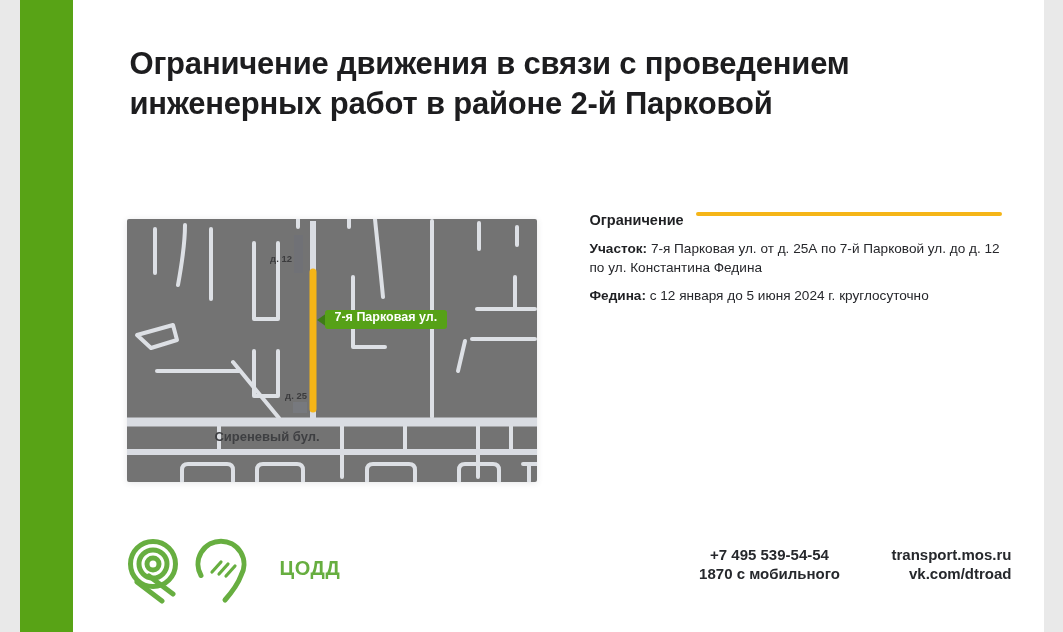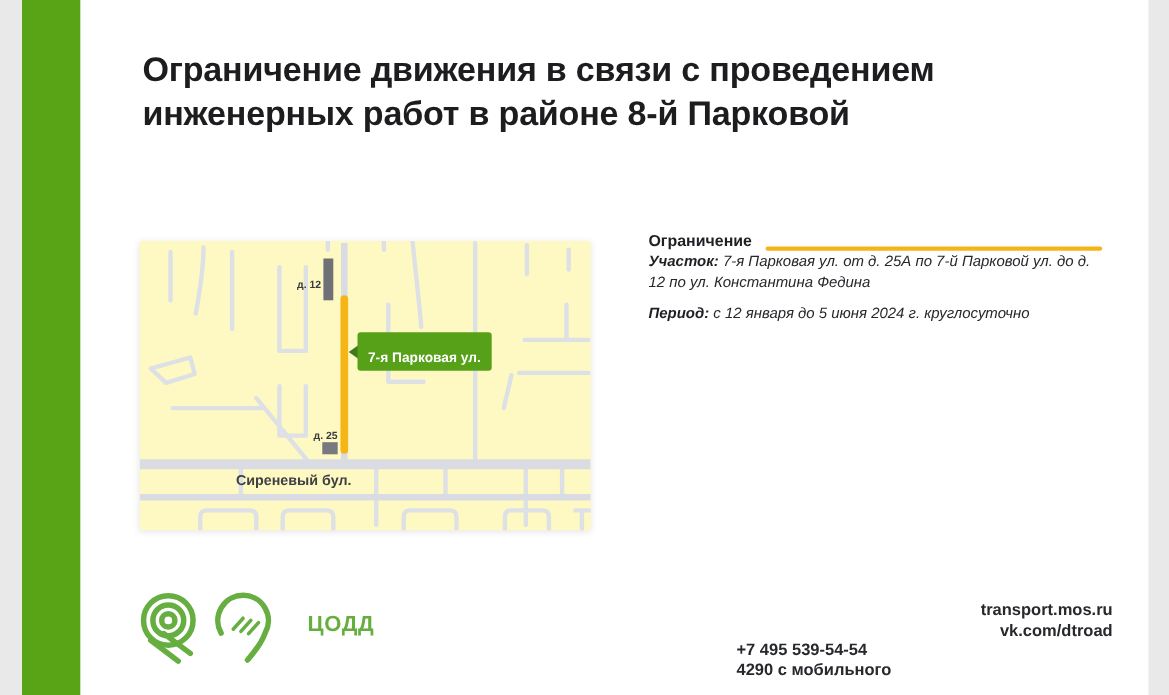--- a/index.html
+++ b/index.html
@@ -9,54 +9,54 @@
     background:#ffffff; overflow:hidden;
     font-family:"Liberation Sans", sans-serif; color:#1d1d1f;
   }
   .accent-bar { position:absolute; left:0; top:0; width:53px; height:632px; background:#58a316; }
 
   .page-title { position:absolute; left:110px; top:44px; width:880px;
     font-size:31px; font-weight:700; line-height:40px; letter-spacing:-0.2px; color:#1d1d1f; }
 
   
   .map { position:absolute; left:107px; top:219px; width:410px; height:263px;
-    background:#fef9c3; border-radius:2px; box-shadow:0 1px 6px rgba(70,75,90,0.14); }
+    background:#737373; border-radius:2px; box-shadow:0 1px 6px rgba(70,75,90,0.14); }
   .map svg { display:block; }
   .street-tag { position:absolute; left:190px; top:89px; display:flex; align-items:center; height:23px; }
   .street-tag .arrow { width:0; height:0; border-top:7px solid transparent; border-bottom:7px solid transparent;
     border-right:10px solid #3f7c17; margin-right:-2px; }
   .street-tag .tag-box { background:#56a117; color:#ffffff; font-size:12.5px; font-weight:700;
-    padding:16px 10px 5px 10px; border-radius:3px; white-space:nowrap; }
+    padding:0 10px 5px 10px; border-radius:3px; white-space:nowrap; }
 
   
   .info { position:absolute; left:570px; top:212px; width:412px; }
-  .info-head { display:flex; align-items:flex-end; }
+  .info-head { display:flex; align-items:flex-start; margin-bottom:11px; }
   .info-head .head-label { font-size:14.5px; font-weight:700; color:#1f2023; white-space:nowrap; }
   .info-head .head-rule { flex:1; height:4px; background:#f5b517; border-radius:2px; margin-left:12px; }
-  .info p { font-size:13.6px; line-height:19px; color:#26272b; margin-bottom:9px;font-style:italic; }
+  .info p { font-size:13.6px; line-height:19px; color:#26272b; margin-bottom:9px; }
   .info p b { font-weight:700; color:#1f2023; }
 
   
   .footer-logos { position:absolute; left:106px; top:538px; }
   .org-name { position:absolute; left:260px; top:557px; font-size:20px; font-weight:800;
     letter-spacing:0.6px; color:#67ae40; }
   .contact { position:absolute; top:545px; font-size:15px; font-weight:700; line-height:19px; color:#26282c; }
-  .contact.phones { left:650px; width:200px; text-align:left;margin-top:36px; }
+  .contact.phones { left:650px; width:200px; text-align:center; }
   .contact.links  { left:872px; text-align:right; }
 </style>
 </head>
 <body>
 
 <div class="stage">
 
   <div class="accent-bar"></div>
 
   <h1 class="page-title">
     <div>Ограничение движения в связи с проведением</div>
-    <div>инженерных работ в районе 8-й Парковой</div>
+    <div>инженерных работ в районе 2-й Парковой</div>
   </h1>
 
   <div class="map">
     <svg width="410" height="263" viewBox="0 0 410 263">
 
       <g stroke="#dde0e5" stroke-width="4" fill="none" stroke-linecap="round" stroke-linejoin="round">
         <path d="M28 10 V54"></path>
         <path d="M58 6 C58 26 55 44 51 66"></path>
         <path d="M84 10 V80"></path>
         <path d="M10 116 L46 106 L50 121 L24 129 Z"></path>
@@ -106,21 +106,21 @@
       <span class="tag-box">7-я Парковая ул.</span>
     </div>
   </div>
 
   <div class="info">
     <div class="info-head">
       <span class="head-label">Ограничение</span>
       <span class="head-rule"></span>
     </div>
     <p><b>Участок:</b> <span>7-я Парковая ул. от д. 25А по 7-й Парковой ул. до д. 12 по ул. Константина Федина</span></p>
-    <p><b>Период:</b> <span>с 12 января до 5 июня 2024 г. круглосуточно</span></p>
+    <p><b>Федина:</b> <span>с 12 января до 5 июня 2024 г. круглосуточно</span></p>
   </div>
 
   <div class="footer-logos">
     <svg width="135" height="66" viewBox="0 0 135 66">
 
       <g stroke="#67ae40" stroke-width="5" fill="none" stroke-linecap="round">
         <circle cx="27" cy="26" r="22.5"></circle>
         <circle cx="27" cy="26" r="14"></circle>
         <circle cx="27" cy="26" r="6"></circle>
         <path d="M11 44 L36 63"></path>
@@ -132,20 +132,20 @@
         <path d="M86 34 L95 24" stroke-width="3.2"></path>
         <path d="M93 36 L102 26" stroke-width="3.2"></path>
         <path d="M100 38 L109 28" stroke-width="3.2"></path>
       </g>
     </svg>
   </div>
   <div class="org-name">ЦОДД</div>
 
   <div class="contact phones">
     <div>+7 495 539-54-54</div>
-    <div>4290 с мобильного</div>
+    <div>1870 с мобильного</div>
   </div>
   <div class="contact links">
     <div>transport.mos.ru</div>
     <div>vk.com/dtroad</div>
   </div>
 
 </div>
 
 </body></html>

